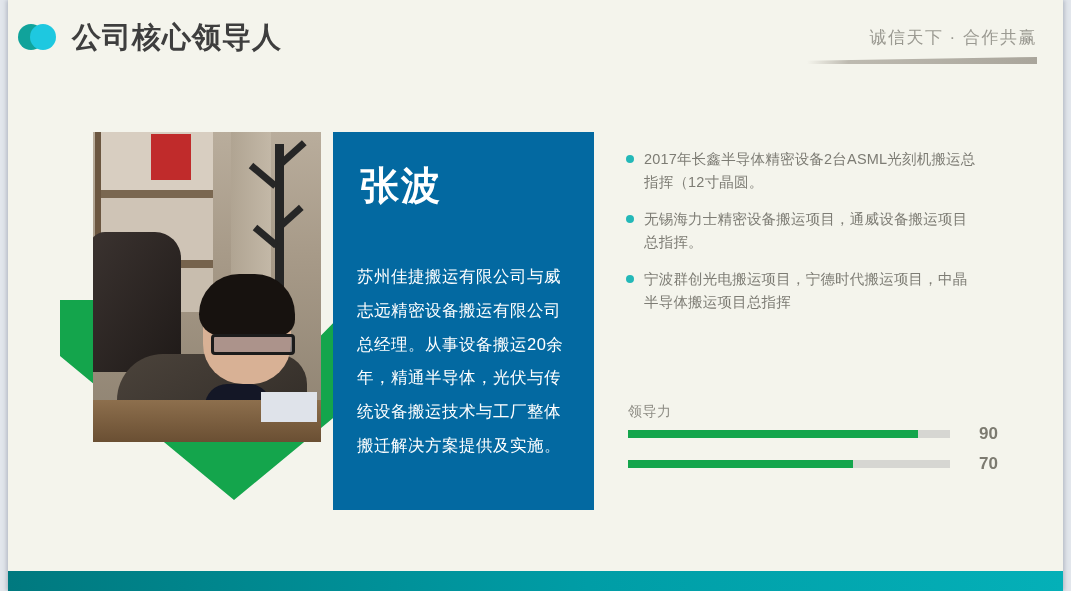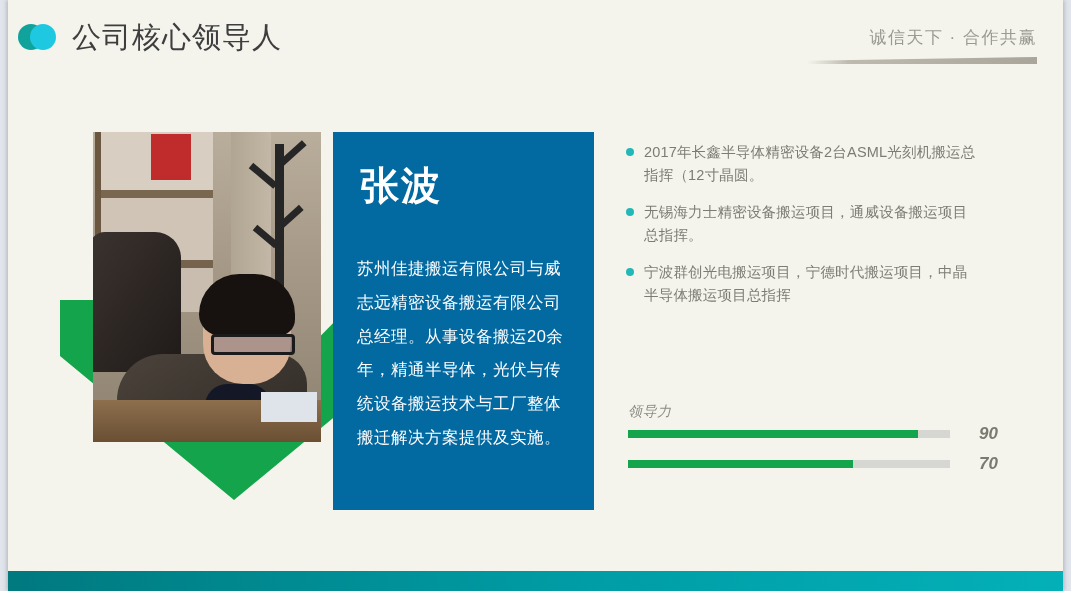--- a/index.html
+++ b/index.html
@@ -49,21 +49,21 @@
   }
   #brand-circles .c-front {
     position: absolute;
     left: 12px; top: 2px;
     width: 26px; height: 26px;
     border-radius: 50%;
     background: #1ec8e0;
   }
   #page-title {
     font-size: 29px;
-    font-weight: normal;
+    font-weight: bold;
     color: #3e3e3e;
     letter-spacing: 1px;
     line-height: 1;
     white-space: nowrap;
   }
 
   #slogan-group {
     position: absolute;
     right: 26px;
     top: 26px;
@@ -216,33 +216,33 @@
     top: 34px;
     font-size: 39px;
     font-weight: bold;
     color: #ffffff;
     letter-spacing: 2px;
     line-height: 1;
   }
   #bio-desc {
     position: absolute;
     left: 24px;
-    top: 120px;
+    top: 128px;
     width: 214px;
     font-size: 16.5px;
     color: #ffffff;
     line-height: 2.05;
     letter-spacing: .5px;
   }
 
   
   #achievement-list {
     position: absolute;
     left: 618px;
-    top: 141px;
+    top: 148px;
     width: 352px;
     list-style: none;
     margin: 0;
     padding: 0;
   }
   #achievement-list li {
     position: relative;
     padding-left: 18px;
     margin-bottom: 15px;
     font-size: 14.5px;
@@ -259,21 +259,20 @@
     border-radius: 50%;
     background: #23b8b8;
   }
 
   
   #skills-section {
     position: absolute;
     left: 620px;
     top: 403px;
     width: 370px;
-    font-style: italic;
   }
   .skill-row { position: relative; margin-bottom: 13px; }
   .skill-label {
     font-size: 14px;
     color: #8d8c84;
     letter-spacing: .5px;
     margin-bottom: 4px;
   }
   .skill-track-wrap { display: flex; align-items: center; }
   .skill-track {

